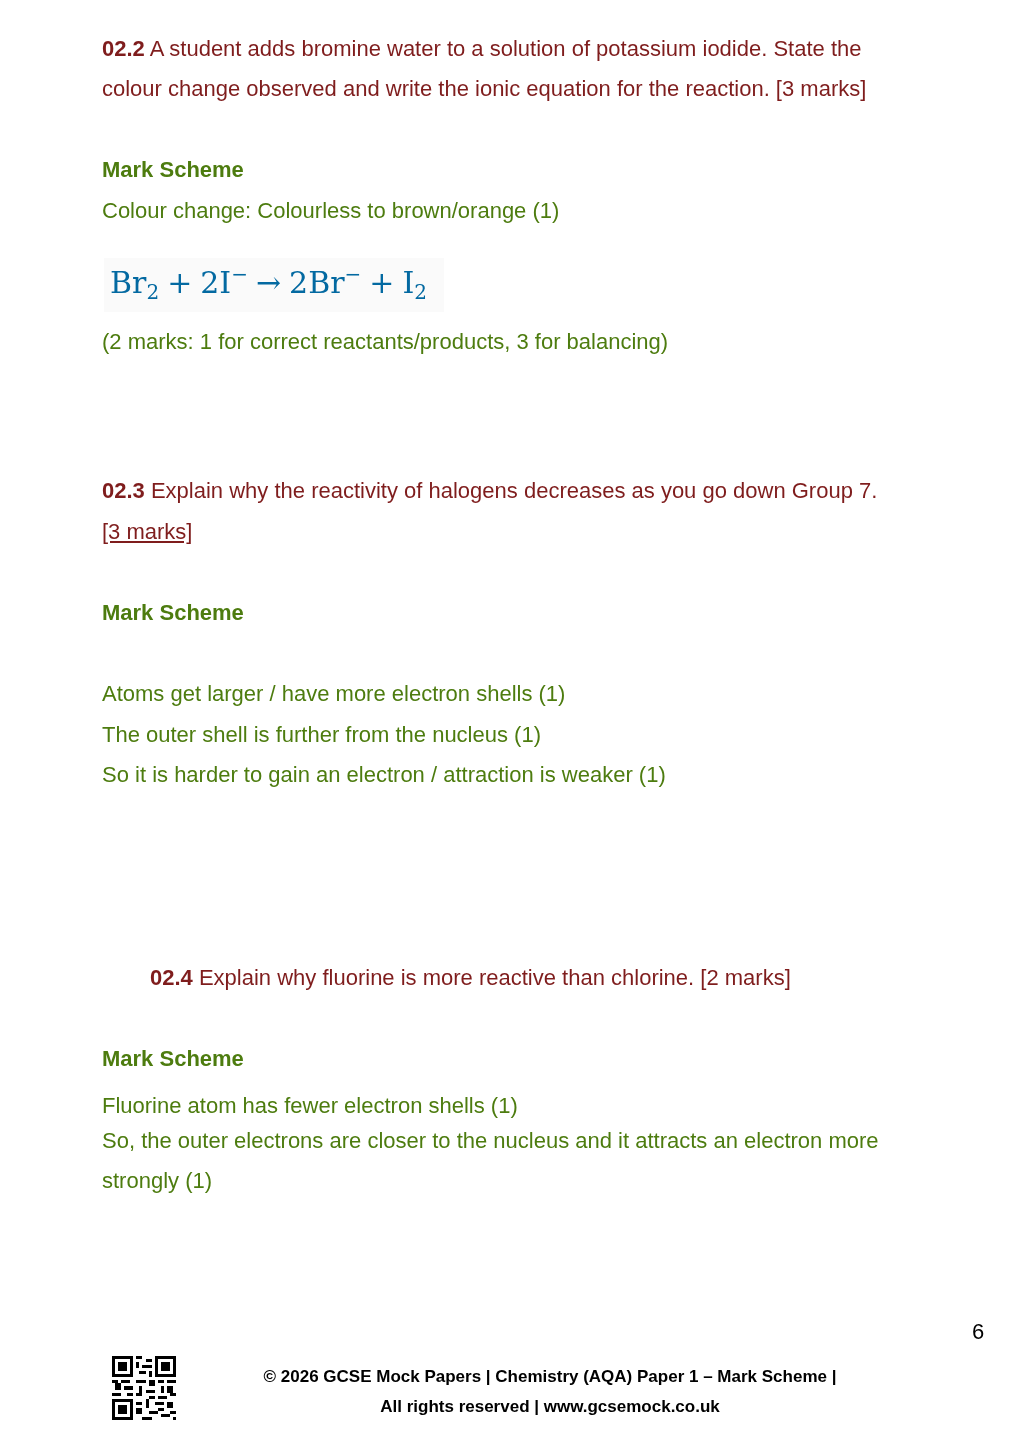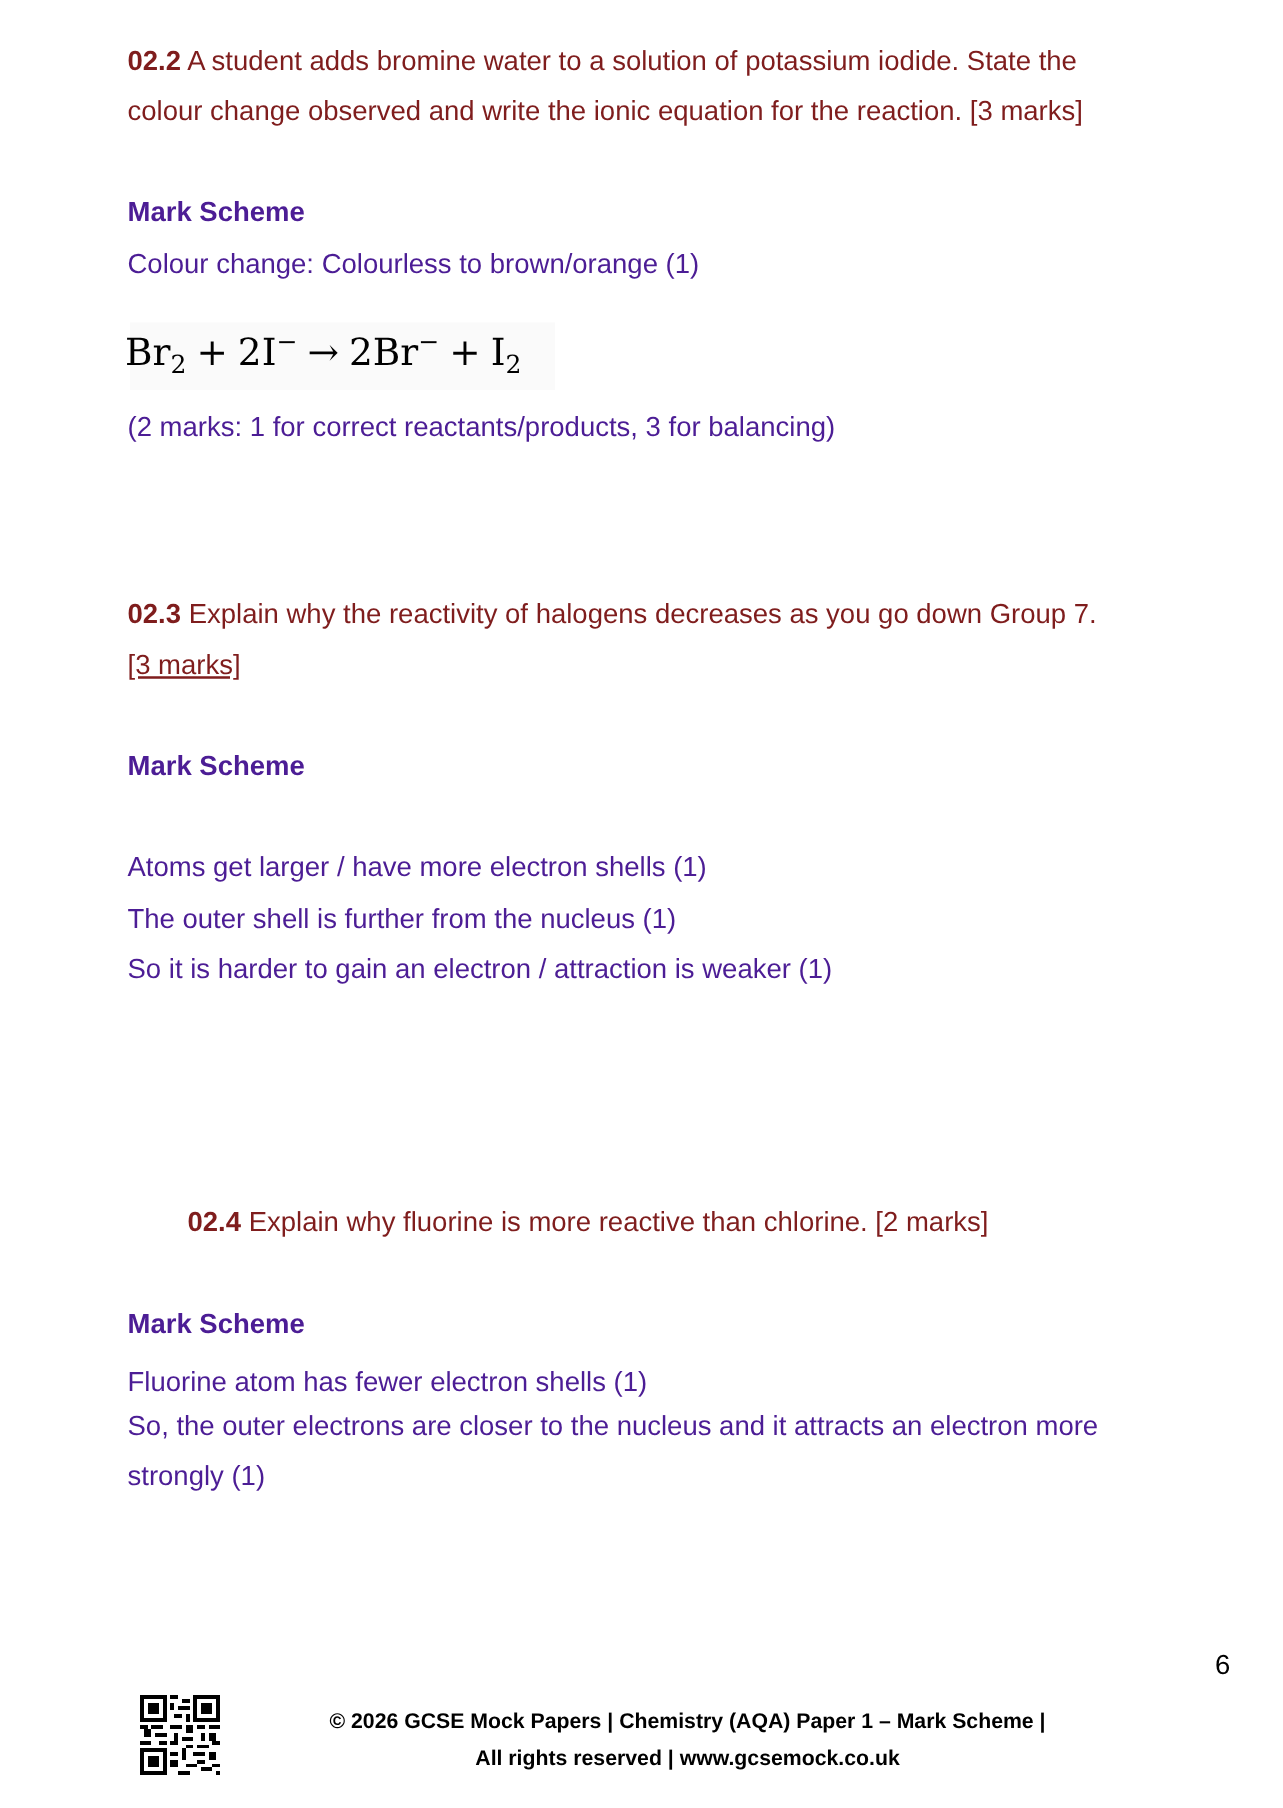--- a/index.html
+++ b/index.html
@@ -16,38 +16,38 @@
       color: #000000;
     }
     .line {
       position: absolute;
       left: 102px;
       font-size: 22px;
       line-height: 28px;
       white-space: nowrap;
     }
     .q { color: #7f1d1d; }
-    .ms { color: #4c1d95; }
+    .ms { color: #4d7c0f; }
     .b { font-weight: bold; }
     .eq-box {
       position: absolute;
       left: 104px;
       top: 258px;
       width: 340px;
       height: 54px;
       background: #fafafa;
     }
     .eq {
       position: absolute;
-      left: 100px;
+      left: 110px;
       top: 263px;
       font-family: "DejaVu Serif", serif;
       font-size: 30px;
       line-height: 40px;
-      color: #000000;
+      color: #0369a1;
       white-space: nowrap;
     }
     .eq sub { font-size: 20px; vertical-align: -6px; line-height: 0; }
     .eq sup { font-size: 20px; vertical-align: 12px; line-height: 0; }
     .eq .op { margin: 0 8px; }
     .page-num {
       position: absolute;
       left: 972px;
       top: 1318px;
       font-size: 22px;

